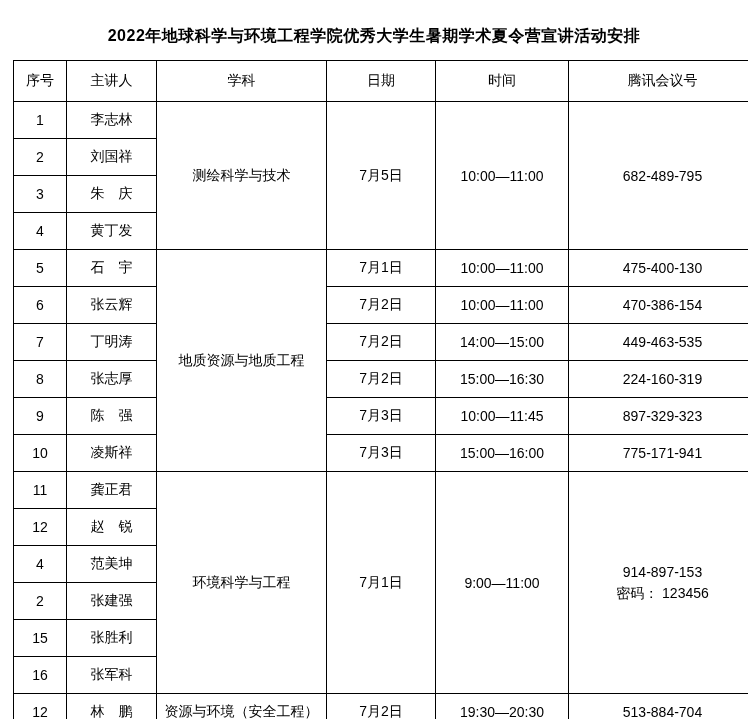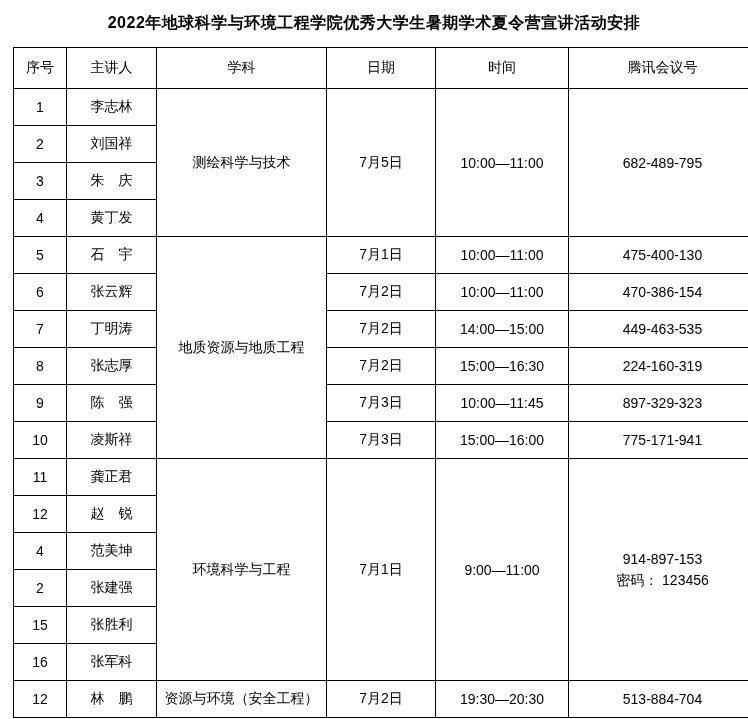--- a/index.html
+++ b/index.html
@@ -17,20 +17,21 @@
     position: relative;
   }
   .doc-title {
     height: 47px;
     display: flex;
     align-items: center;
     justify-content: center;
     font-size: 16px;
     font-weight: bold;
     letter-spacing: 0.5px;
+    margin-top: 13px;
   }
   table.schedule {
     border-collapse: collapse;
     table-layout: fixed;
     margin-left: 13px;
     width: 743px;
   }
   table.schedule th,
   table.schedule td {
     border: 1px solid #000000;

